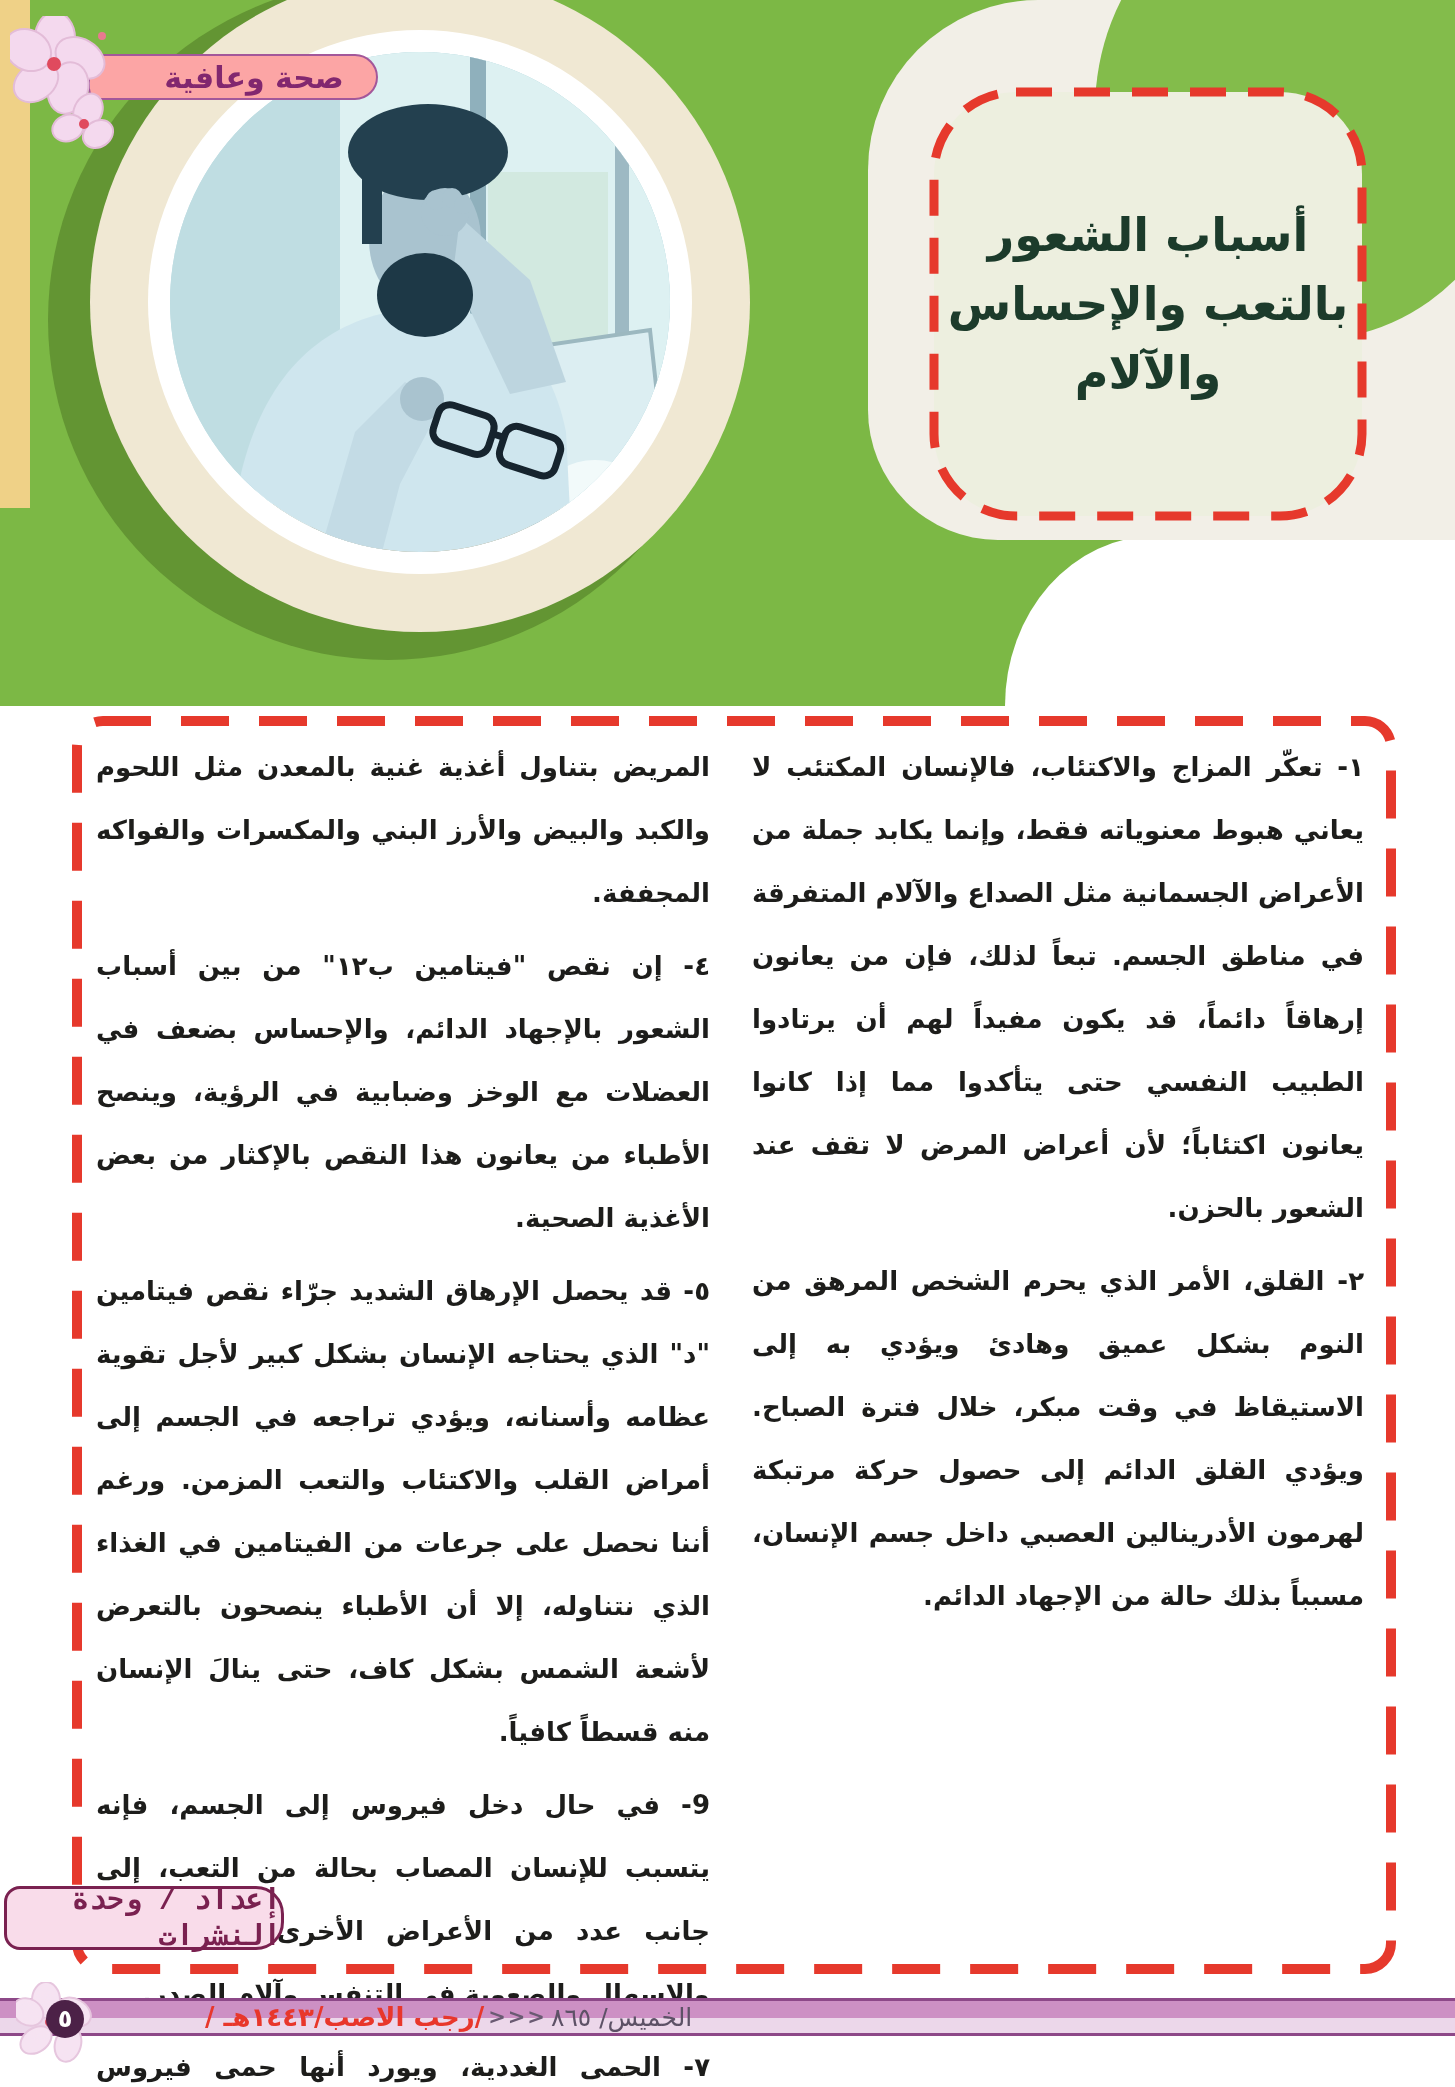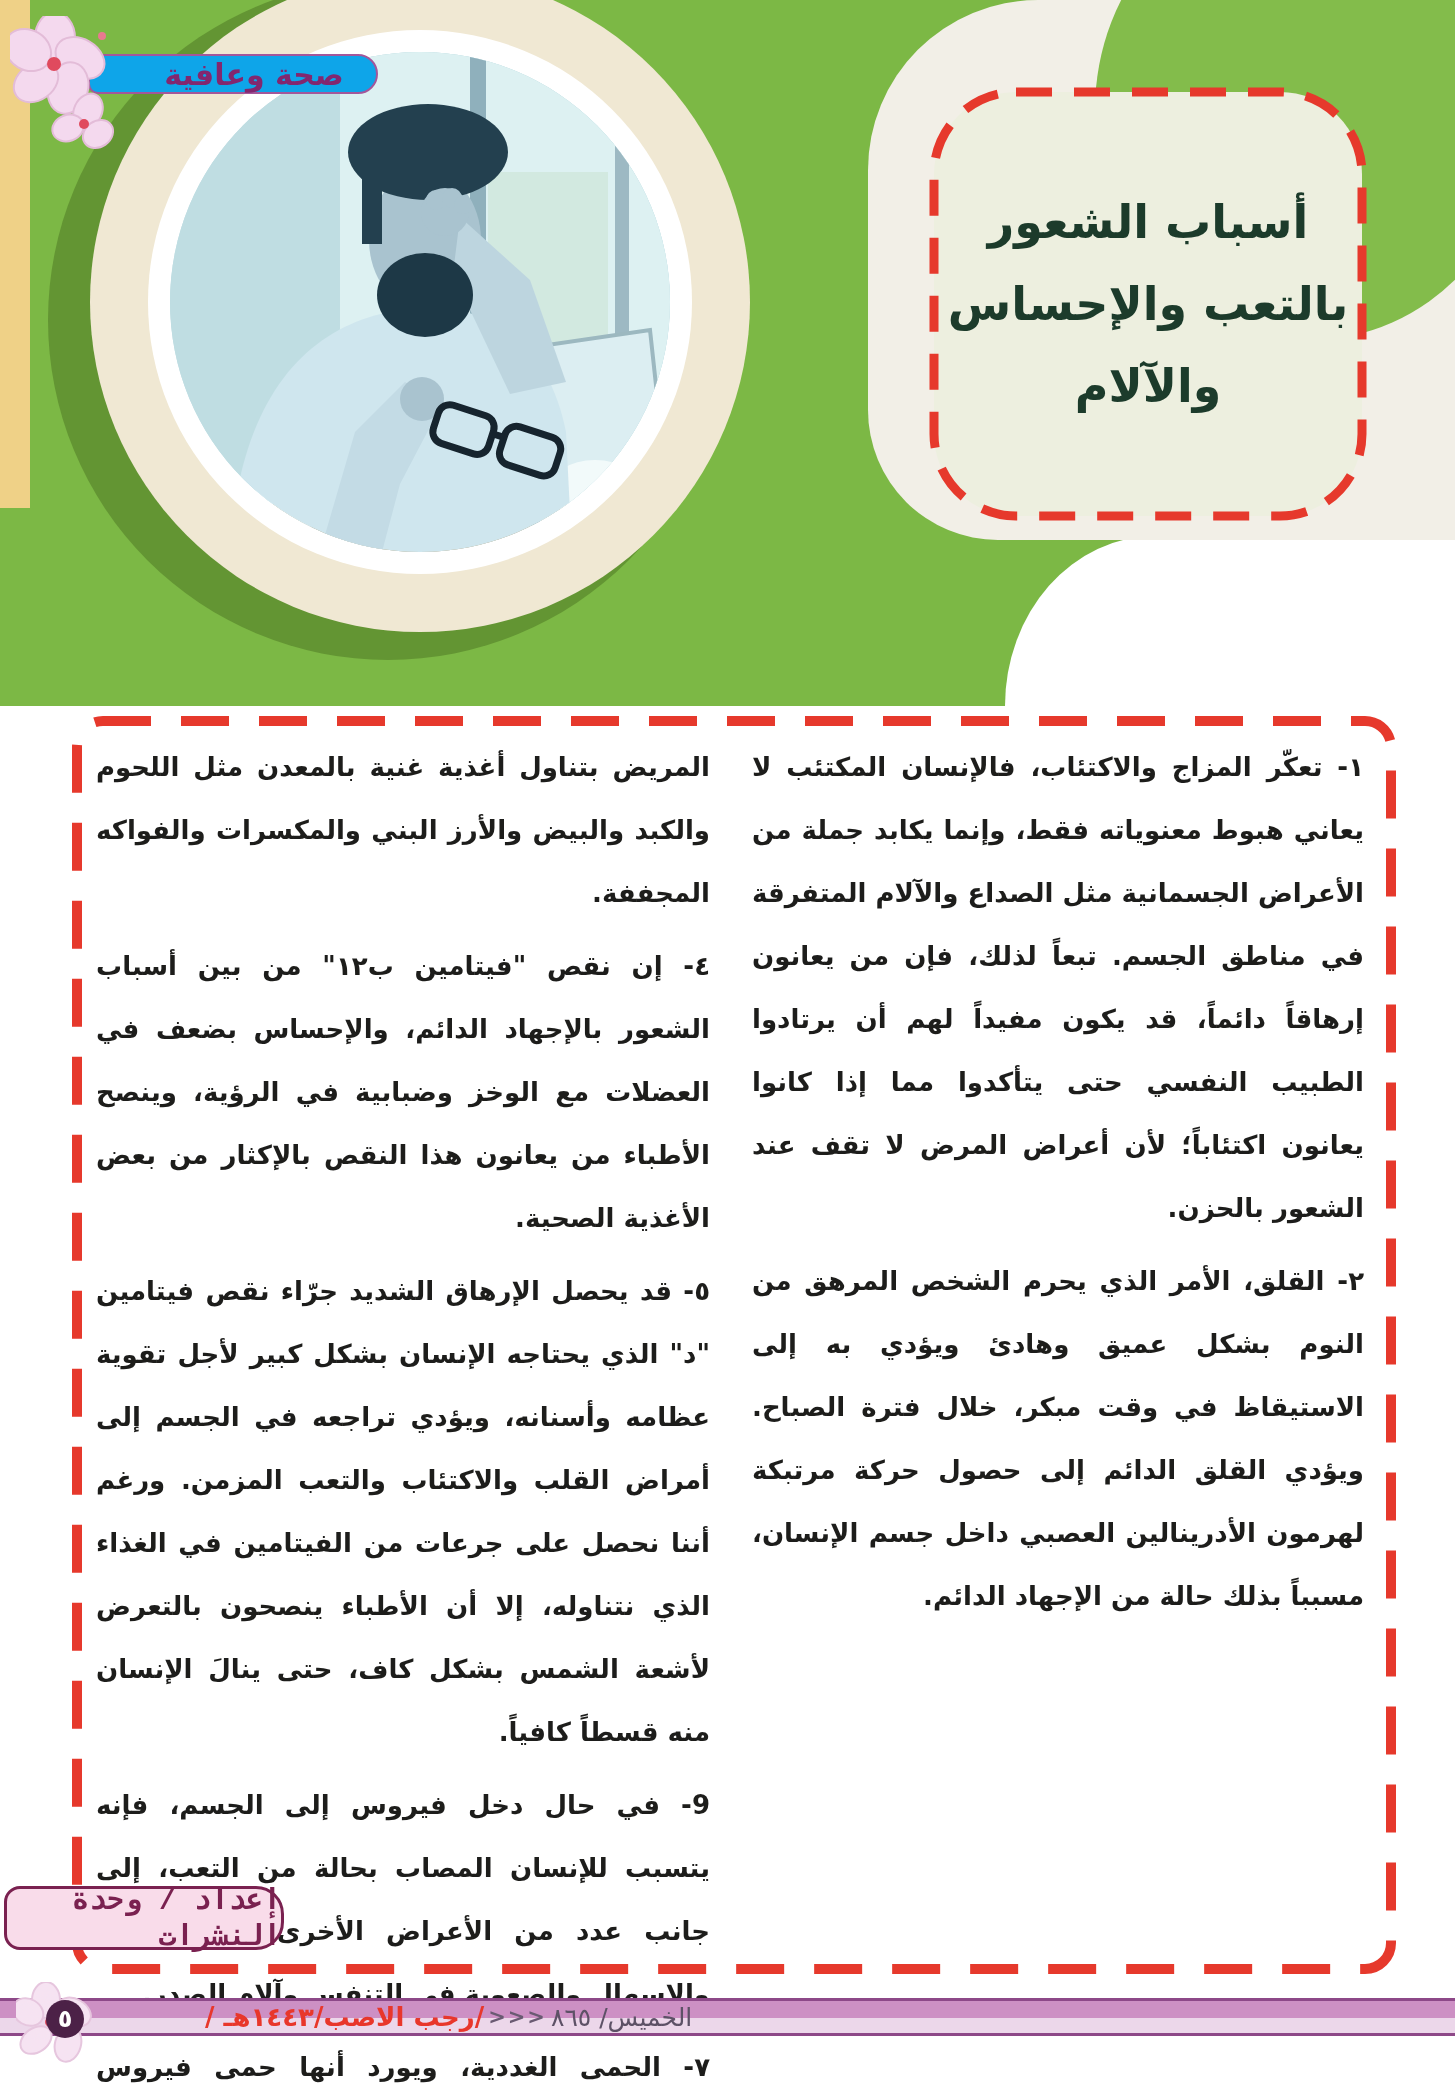--- a/index.html
+++ b/index.html
@@ -16,24 +16,24 @@
   .cream-ring{left:90px;top:-28px;width:660px;height:660px;border-radius:50%;background:#f0e8d3;}
   .white-ring{left:148px;top:30px;width:544px;height:544px;border-radius:50%;background:#ffffff;}
   .photo{left:170px;top:52px;width:500px;height:500px;border-radius:50%;overflow:hidden;background:#bfdde2;}
   .cream-panel{left:868px;top:0;width:587px;height:540px;background:#f2efe7;
                border-radius:170px 0 0 130px;}
   .green-blob{right:-70px;top:-120px;width:430px;height:460px;border-radius:50%;background:#83bc4b;}
 
   .title-box{left:928px;top:86px;width:440px;height:436px;}
   .title-box svg{position:absolute;left:0;top:0;}
   .title-lines{position:absolute;left:0;top:0;width:100%;height:100%;display:flex;
-               flex-direction:column;align-items:center;justify-content:center;gap:28px;
+               flex-direction:column;align-items:center;justify-content:center;gap:15px;
                direction:rtl;color:#1c3b2b;font-size:46px;font-weight:bold;}
 
-  .section-badge{left:88px;top:54px;width:290px;height:40px;background:#0ea5e9;
+  .section-badge{left:88px;top:54px;width:290px;height:46px;background:#fca5a5;
                  border:2px solid #a3579a;border-radius:12px 24px 24px 12px;
                  color:#82276f;font-size:30px;font-weight:bold;display:flex;align-items:center;
                  justify-content:center;padding-left:42px;box-sizing:border-box;direction:rtl;}
   .flower-top{left:10px;top:16px;width:140px;height:140px;}
 
   
   .content-frame{left:70px;top:714px;width:1328px;height:1262px;}
   .col{top:736px;direction:rtl;}
   .col-right{left:752px;width:612px;}
   .col-left{left:96px;width:614px;}

